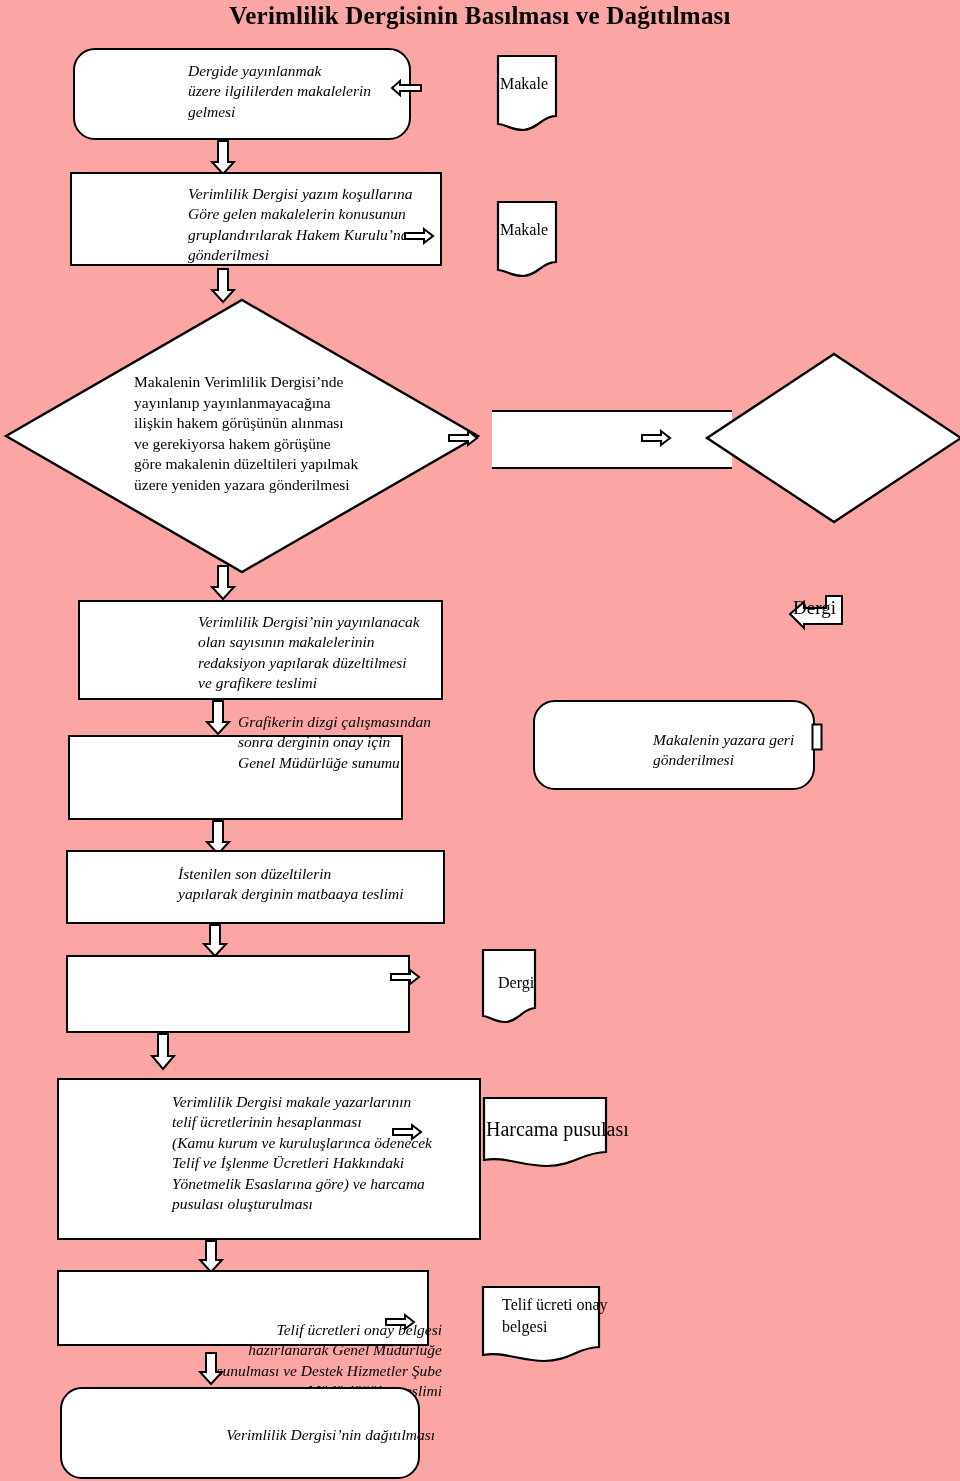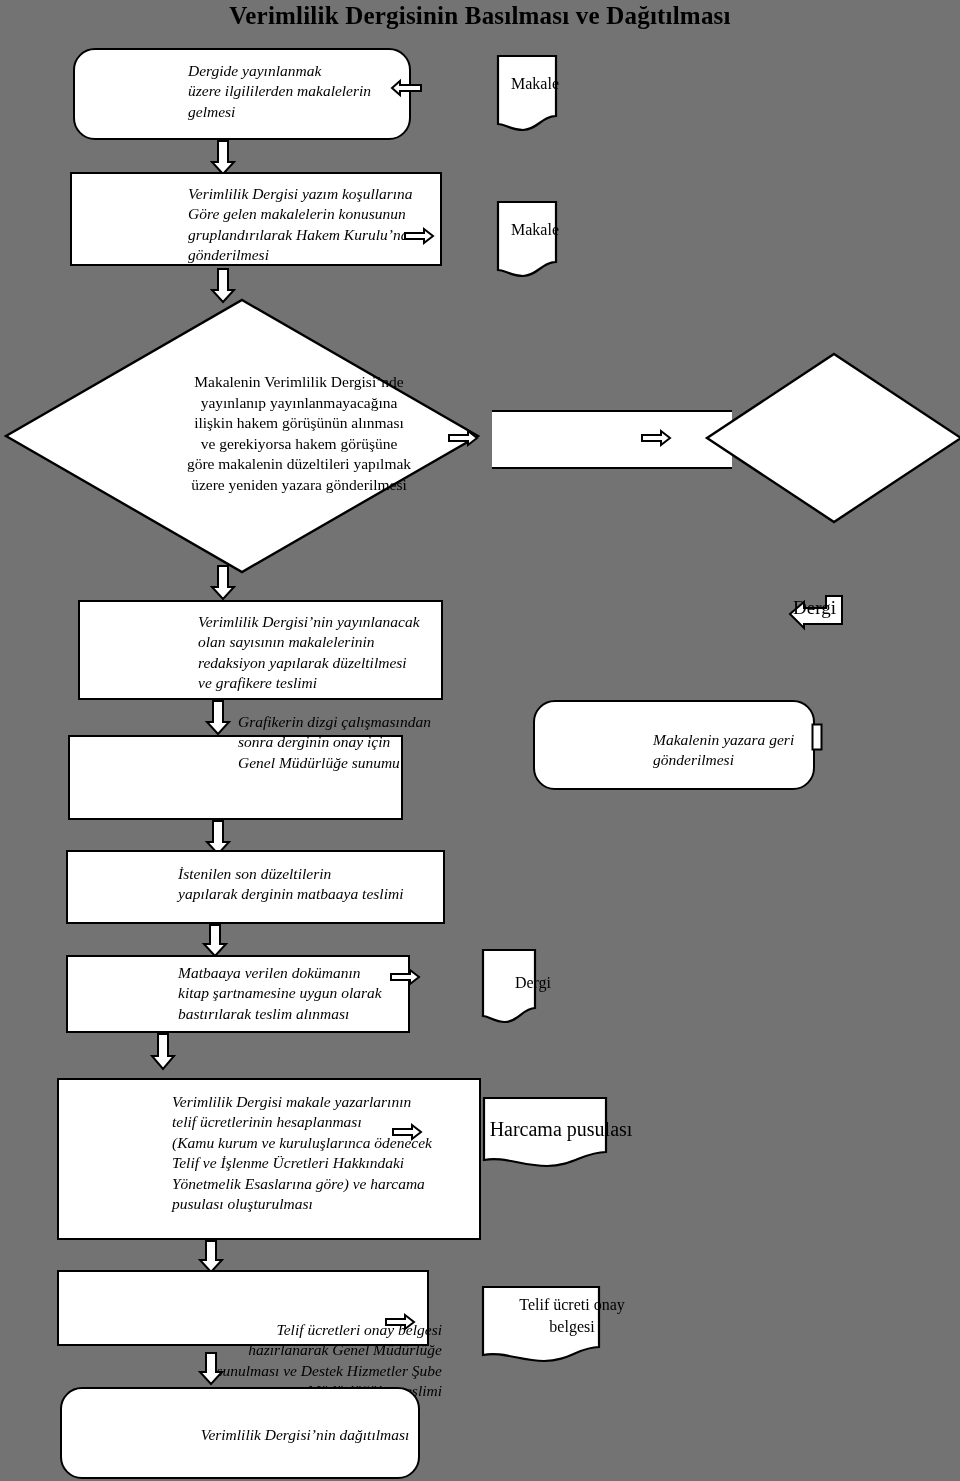--- a/index.html
+++ b/index.html
@@ -9,21 +9,21 @@
   }
   body {
     font-family: "Liberation Serif", "DejaVu Serif", serif;
     color: #000000;
   }
   #page {
     position: relative;
     width: 960px;
     height: 1481px;
     overflow: hidden;
-    background: #737373;
+    background: #fca5a5;
   }
   .title {
     position: absolute;
     left: 0;
     top: 2px;
     width: 960px;
     text-align: center;
     font-size: 25px;
     font-weight: bold;
     letter-spacing: 0.2px;
@@ -45,21 +45,20 @@
   }
   .txt {
     position: absolute;
     font-style: italic;
     font-size: 15.5px;
     line-height: 1.32;
     white-space: pre-line;
   }
   .txt-up {
     font-style: normal;
-    text-align: center;
   }
   
   .svgwrap {
     position: absolute;
     overflow: visible;
   }
   .svgwrap svg { display: block; overflow: visible; }
   .dia-line { fill: #ffffff; stroke: #000000; stroke-width: 2.4; }
   .doc-line { fill: #ffffff; stroke: #000000; stroke-width: 2.2; }
   .ar-line  { fill: #ffffff; stroke: #000000; stroke-width: 2.0; }
@@ -213,23 +212,20 @@
   <div class="txt" style="left:178px; top:864px; width:280px; text-align:left;">İstenilen son düzeltilerin
   yapılarak derginin matbaaya teslimi</div>
 
   <div class="svgwrap" style="left:202px; top:924px; width:26px; height:34px;">
     <svg width="26" height="34" viewBox="0 0 26 34">
       <path class="ar-line" d="M8 1 L18 1 L18 20 L24 20 L13 32 L2 20 L8 20 Z"></path>
     </svg>
   </div>
 
   <div class="node proc" style="left:66px; top:955px; width:344px; height:78px;"></div>
-  <div class="txt" style="left:178px; top:963px; width:240px; text-align:left;">Matbaaya verilen dokümanın
- kitap şartnamesine uygun olarak
- bastırılarak teslim alınması</div>
 
   <div class="svgwrap" style="left:390px; top:967px; width:30px; height:20px;">
     <svg width="30" height="20" viewBox="0 0 30 20">
       <path class="ar-line" d="M1 7 L20 7 L20 3 L29 10 L20 17 L20 13 L1 13 Z"></path>
     </svg>
   </div>
 
   <div class="svgwrap" style="left:480px; top:948px; width:58px; height:78px;">
     <svg width="58" height="78" viewBox="0 0 58 78">
       <path class="doc-line" d="M3 2 L55 2 L55 60 C43 60 38 74 25 74 C15 74 8 68 3 68 Z"></path>
@@ -290,15 +286,15 @@
   <div class="txt txt-up" style="left:502px; top:1294px; width:140px; font-size:16px; line-height:1.4;">Telif ücreti onay
 belgesi</div>
 
   <div class="svgwrap" style="left:198px; top:1352px; width:26px; height:34px;">
     <svg width="26" height="34" viewBox="0 0 26 34">
       <path class="ar-line" d="M8 1 L18 1 L18 20 L24 20 L13 32 L2 20 L8 20 Z"></path>
     </svg>
   </div>
 
   <div class="node rounded" style="left:60px; top:1387px; width:360px; height:92px;"></div>
-  <div class="txt" style="left:175px; top:1425px; width:260px; text-align:center;font-style:italic;">Verimlilik Dergisi’nin dağıtılması</div>
+  <div class="txt" style="left:175px; top:1425px; width:260px; text-align:right;font-style:italic;">Verimlilik Dergisi’nin dağıtılması</div>
 
 </div>
 
 </body></html>

